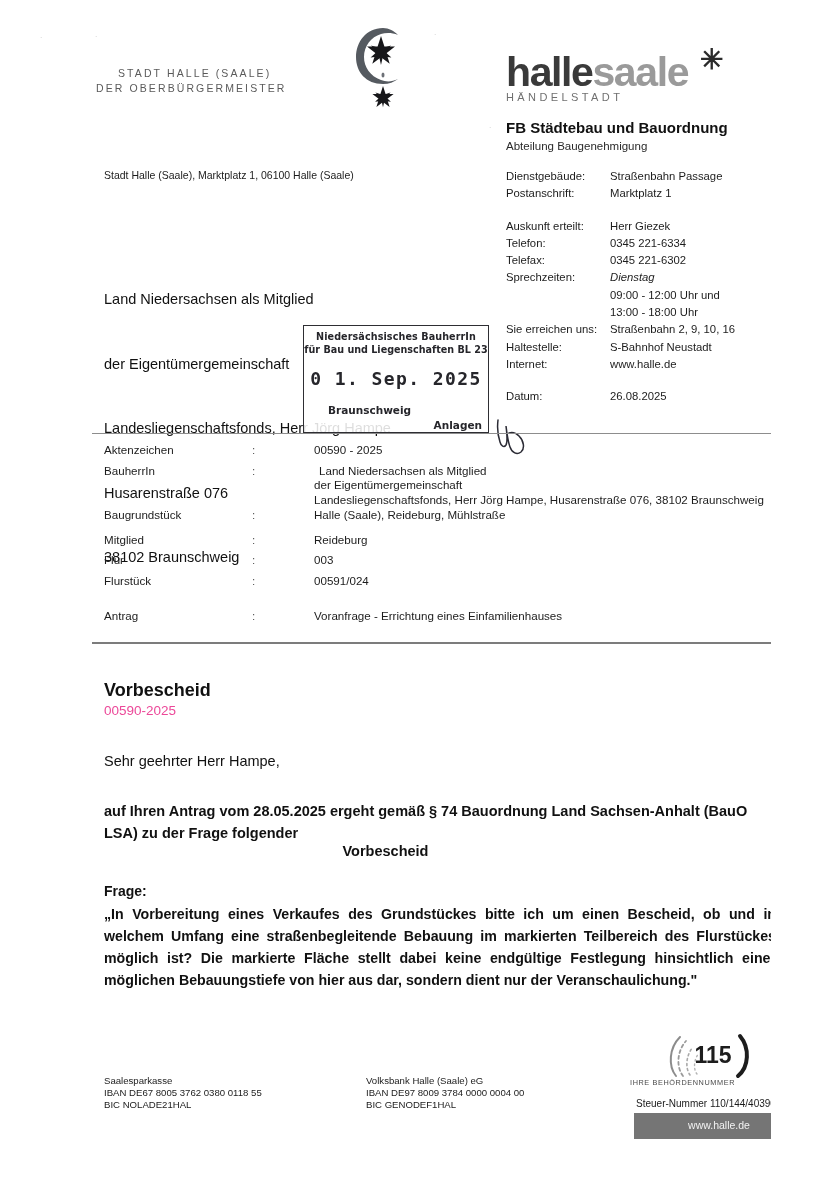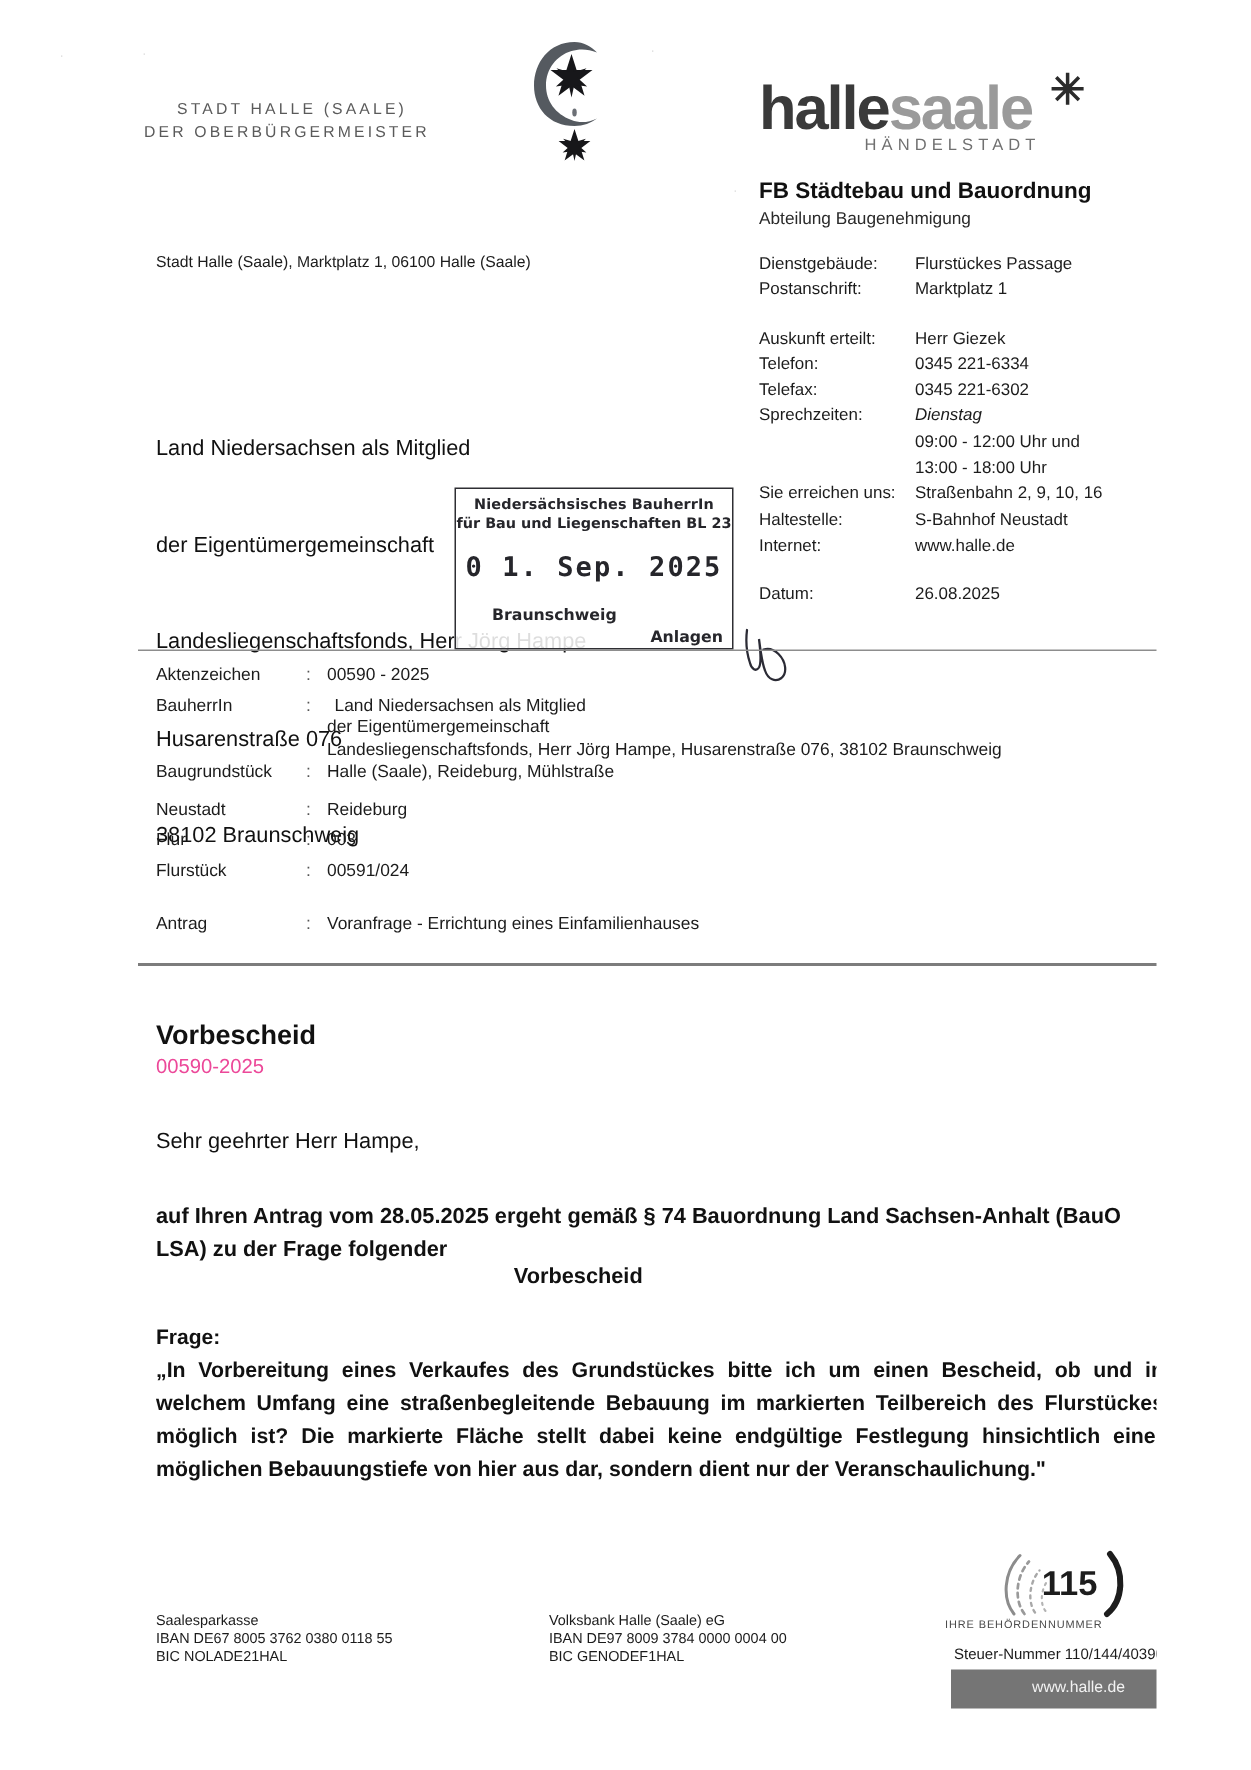--- a/index.html
+++ b/index.html
@@ -60,21 +60,21 @@
     left: 194px;
     top: -4px;
     font-size: 28px;
     color: #2b2b2b;
     line-height: 1;
   }
   .logo-sub {
     font-size: 11px;
     letter-spacing: 3.4px;
     color: #707070;
-    text-align: center;
+    text-align: left;
     padding-right: 12px;
     margin-top: -3px;
   }
   .fb-title {
     position: absolute;
     left: 506px;
     top: 119px;
     font-size: 15px;
     font-weight: 700;
     color: #111;
@@ -182,21 +182,21 @@
   
   .meta {
     position: absolute;
     left: 104px;
     top: 443px;
     font-size: 11.6px;
     line-height: 14.5px;
     color: #1c1c1c;
     width: 680px;
   }
-  .meta .mrow { display: flex; margin-bottom: 6px; }
+  .meta .mrow { display: flex; margin-bottom: 6px; gap: 48px; }
   .meta .mk { width: 100px; flex: 0 0 100px; }
   .meta .mc { width: 14px; flex: 0 0 14px; color:#555; }
   .meta .mv { flex: 1 1 auto; }
   .meta .mv div { white-space: nowrap; }
   .meta .sp-sm { height: 4px; }
   .meta .sp-md { height: 15px; }
 
   
   .h-vorbescheid {
     position: absolute;
@@ -353,21 +353,21 @@
     <div>Land Niedersachsen als Mitglied</div>
     <div>der Eigentümergemeinschaft</div>
     <div>Landesliegenschaftsfonds, Herr Jörg Hampe</div>
     <div>Husarenstraße 076</div>
     <div>38102 Braunschweig</div>
   </div>
 
   <div class="contact">
     <div class="row">
       <div class="k">Dienstgebäude:</div>
-      <div class="v">Flurstückes Passage</div>
+      <div class="v">Straßenbahn Passage</div>
     </div>
     <div class="row">
       <div class="k">Postanschrift:</div>
       <div class="v">Marktplatz 1</div>
     </div>
     <div class="gap"></div>
     <div class="row">
       <div class="k">Auskunft erteilt:</div>
       <div class="v">Herr Giezek</div>
     </div>
@@ -440,21 +440,21 @@
         <div>Landesliegenschaftsfonds, Herr Jörg Hampe, Husarenstraße 076, 38102 Braunschweig</div>
       </div>
     </div>
     <div class="mrow" style="margin-top:-5px;">
       <div class="mk">Baugrundstück</div>
       <div class="mc">:</div>
       <div class="mv">Halle (Saale), Reideburg, Mühlstraße</div>
     </div>
     <div class="sp-sm"></div>
     <div class="mrow">
-      <div class="mk">Neustadt</div>
+      <div class="mk">Mitglied</div>
       <div class="mc">:</div>
       <div class="mv">Reideburg</div>
     </div>
     <div class="mrow">
       <div class="mk">Flur</div>
       <div class="mc">:</div>
       <div class="mv">003</div>
     </div>
     <div class="mrow">
       <div class="mk">Flurstück</div>

